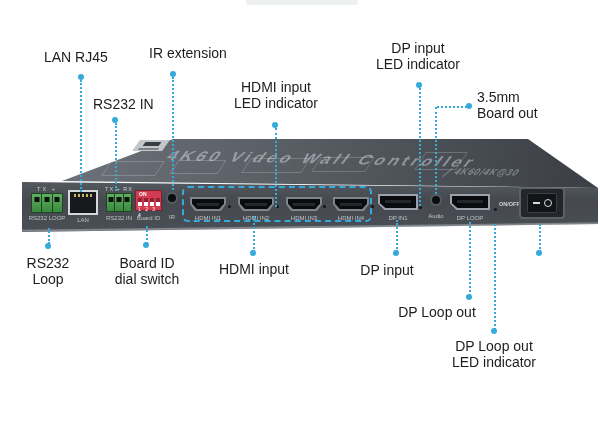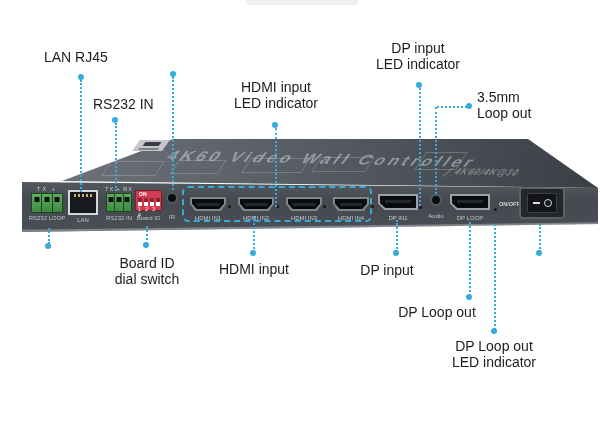--- a/index.html
+++ b/index.html
@@ -189,45 +189,48 @@
   <div class="zone" style="left:420px;top:152px;width:40px;height:16px;"></div>
   <div class="badge-tick"></div>
   <div class="badge">4K60/4K@30</div>
 
   <div class="hdmi-box"></div>
 
   <div class="co" style="left:44px;top:49px;">LAN RJ45</div>
   <div class="ld-dot" style="left:78px;top:74px;"></div>
   <div class="ld-v" style="left:80px;top:80px;height:112px;"></div>
 
+  <div class="co" style="left:149px;top:45px;">IR extension</div>
   <div class="ld-dot" style="left:170px;top:71px;"></div>
   <div class="ld-v" style="left:172px;top:77px;height:113px;"></div>
 
   <div class="co" style="left:93px;top:96px;">RS232 IN</div>
   <div class="ld-dot" style="left:112px;top:117px;"></div>
   <div class="ld-v" style="left:115px;top:123px;height:68px;"></div>
 
   <div class="co ctr" style="left:215px;top:79px;width:122px;">HDMI input
 LED indicator</div>
   <div class="ld-dot" style="left:272px;top:122px;"></div>
   <div class="ld-v" style="left:275px;top:128px;height:79px;"></div>
 
   <div class="co ctr" style="left:357px;top:40px;width:122px;">DP input
 LED indicator</div>
   <div class="ld-dot" style="left:416px;top:82px;"></div>
   <div class="ld-v" style="left:419px;top:88px;height:118px;"></div>
 
   <div class="co" style="left:477px;top:89px;">3.5mm
-Loop out</div>
+Board out</div>
   <div class="ld-dot" style="left:466px;top:103px;"></div>
   <div class="ld-h" style="left:437px;top:106px;width:30px;"></div>
   <div class="ld-v" style="left:435px;top:107px;height:87px;"></div>
 
   <div class="ld-v" style="left:48px;top:228px;height:16px;"></div>
   <div class="ld-dot" style="left:45px;top:243px;"></div>
+  <div class="co ctr" style="left:17px;top:255px;width:62px;">RS232
+Loop</div>
 
   <div class="ld-v" style="left:146px;top:226px;height:18px;"></div>
   <div class="ld-dot" style="left:143px;top:242px;"></div>
   <div class="co ctr" style="left:99px;top:255px;width:96px;">Board ID
 dial switch</div>
 
   <div class="ld-v" style="left:253px;top:216px;height:36px;"></div>
   <div class="ld-dot" style="left:250px;top:250px;"></div>
   <div class="co ctr" style="left:205px;top:261px;width:98px;">HDMI input</div>
 

